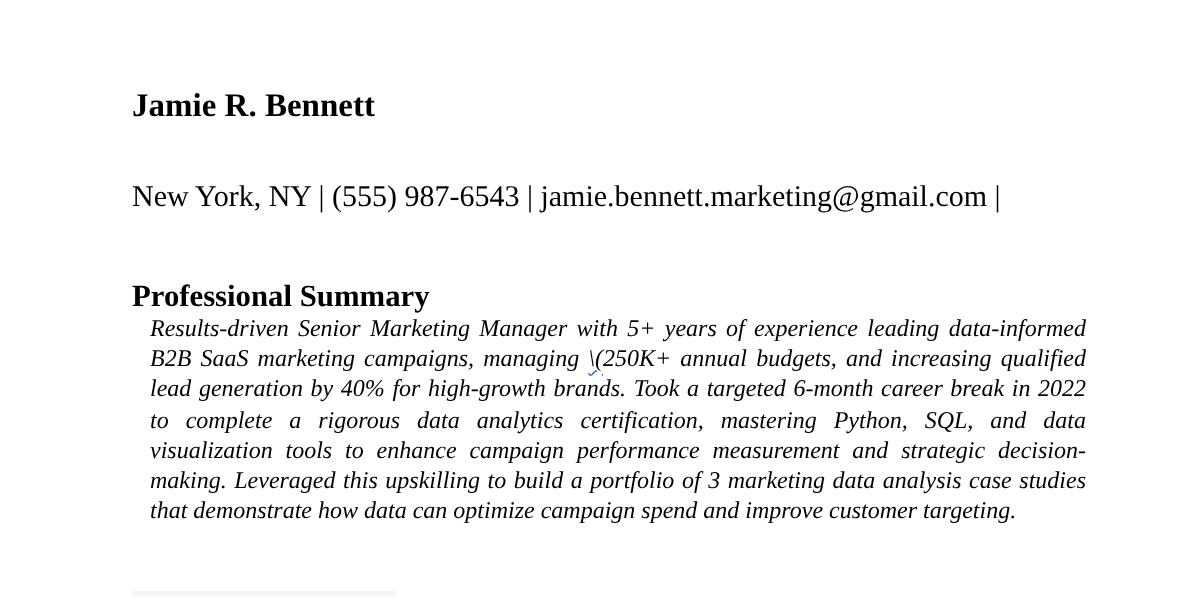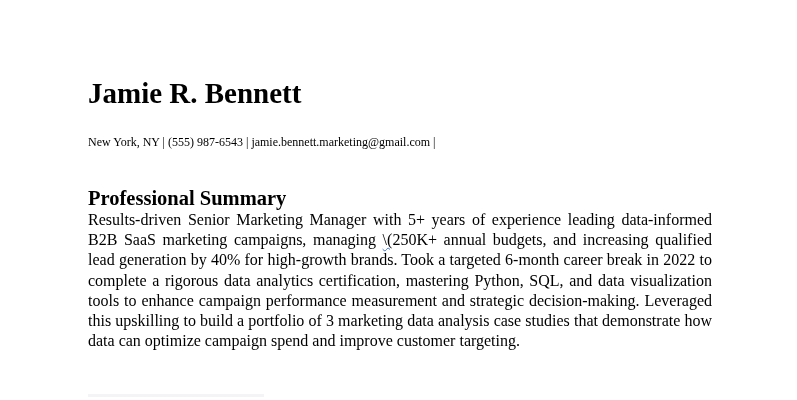--- a/index.html
+++ b/index.html
@@ -2,45 +2,45 @@
 <html><head>
   <meta charset="utf-8">
   <style>
     html, body { margin: 0; padding: 0; background: #ffffff; }
     body {
       width: 797px; height: 400px; overflow: hidden; position: relative;
       font-family: "Liberation Serif", "DejaVu Serif", serif; color: #000;
     }
     .page { position: absolute; left: 88px; top: 0; width: 624px; }
     .name {
-      position: absolute; top: 74px; left: 0;
-      font-size: 29px; font-weight: bold; line-height: 38px; white-space: nowrap;
+      position: absolute; top: 51px; left: 0;
+      font-size: 22px; font-weight: bold; line-height: 38px; white-space: nowrap;
     }
     .contact {
-      position: absolute; top: 132px; left: 0; width: 640px;
-      font-size: 12px; line-height: 20.5px;
+      position: absolute; top: 121px; left: 0; width: 640px;
+      font-size: 20px; line-height: 20.5px;
     }
     .contact .line { display: block; white-space: nowrap; }
     .squiggle-red {
       text-decoration: underline wavy #d23c3c;
       text-decoration-thickness: 1px;
       text-underline-offset: 2px;
     }
     .squiggle-blue {
       text-decoration: underline wavy #3a6fd8;
       text-decoration-thickness: 1px;
       text-underline-offset: 2px;
     }
     .section-title {
       position: absolute; top: 186px; left: 0;
       font-size: 20.5px; font-weight: bold; line-height: 24px; white-space: nowrap;
     }
     .summary {
-      position: absolute; top: 210px; left: 0; width: 624px;
-      font-size: 16px; line-height: 20.2px; text-align: justify;
+      position: absolute; top: 210px; left: 12px; width: 624px;
+      font-size: 16px; line-height: 20.2px; text-align: justify; font-style: italic;
     }
     .bottom-rule {
       position: absolute; top: 394px; left: 88px; width: 176px; height: 3px;
       background: #f4f4f6;
     }
   </style>
 </head>
 <body>
 
 <div class="page">

